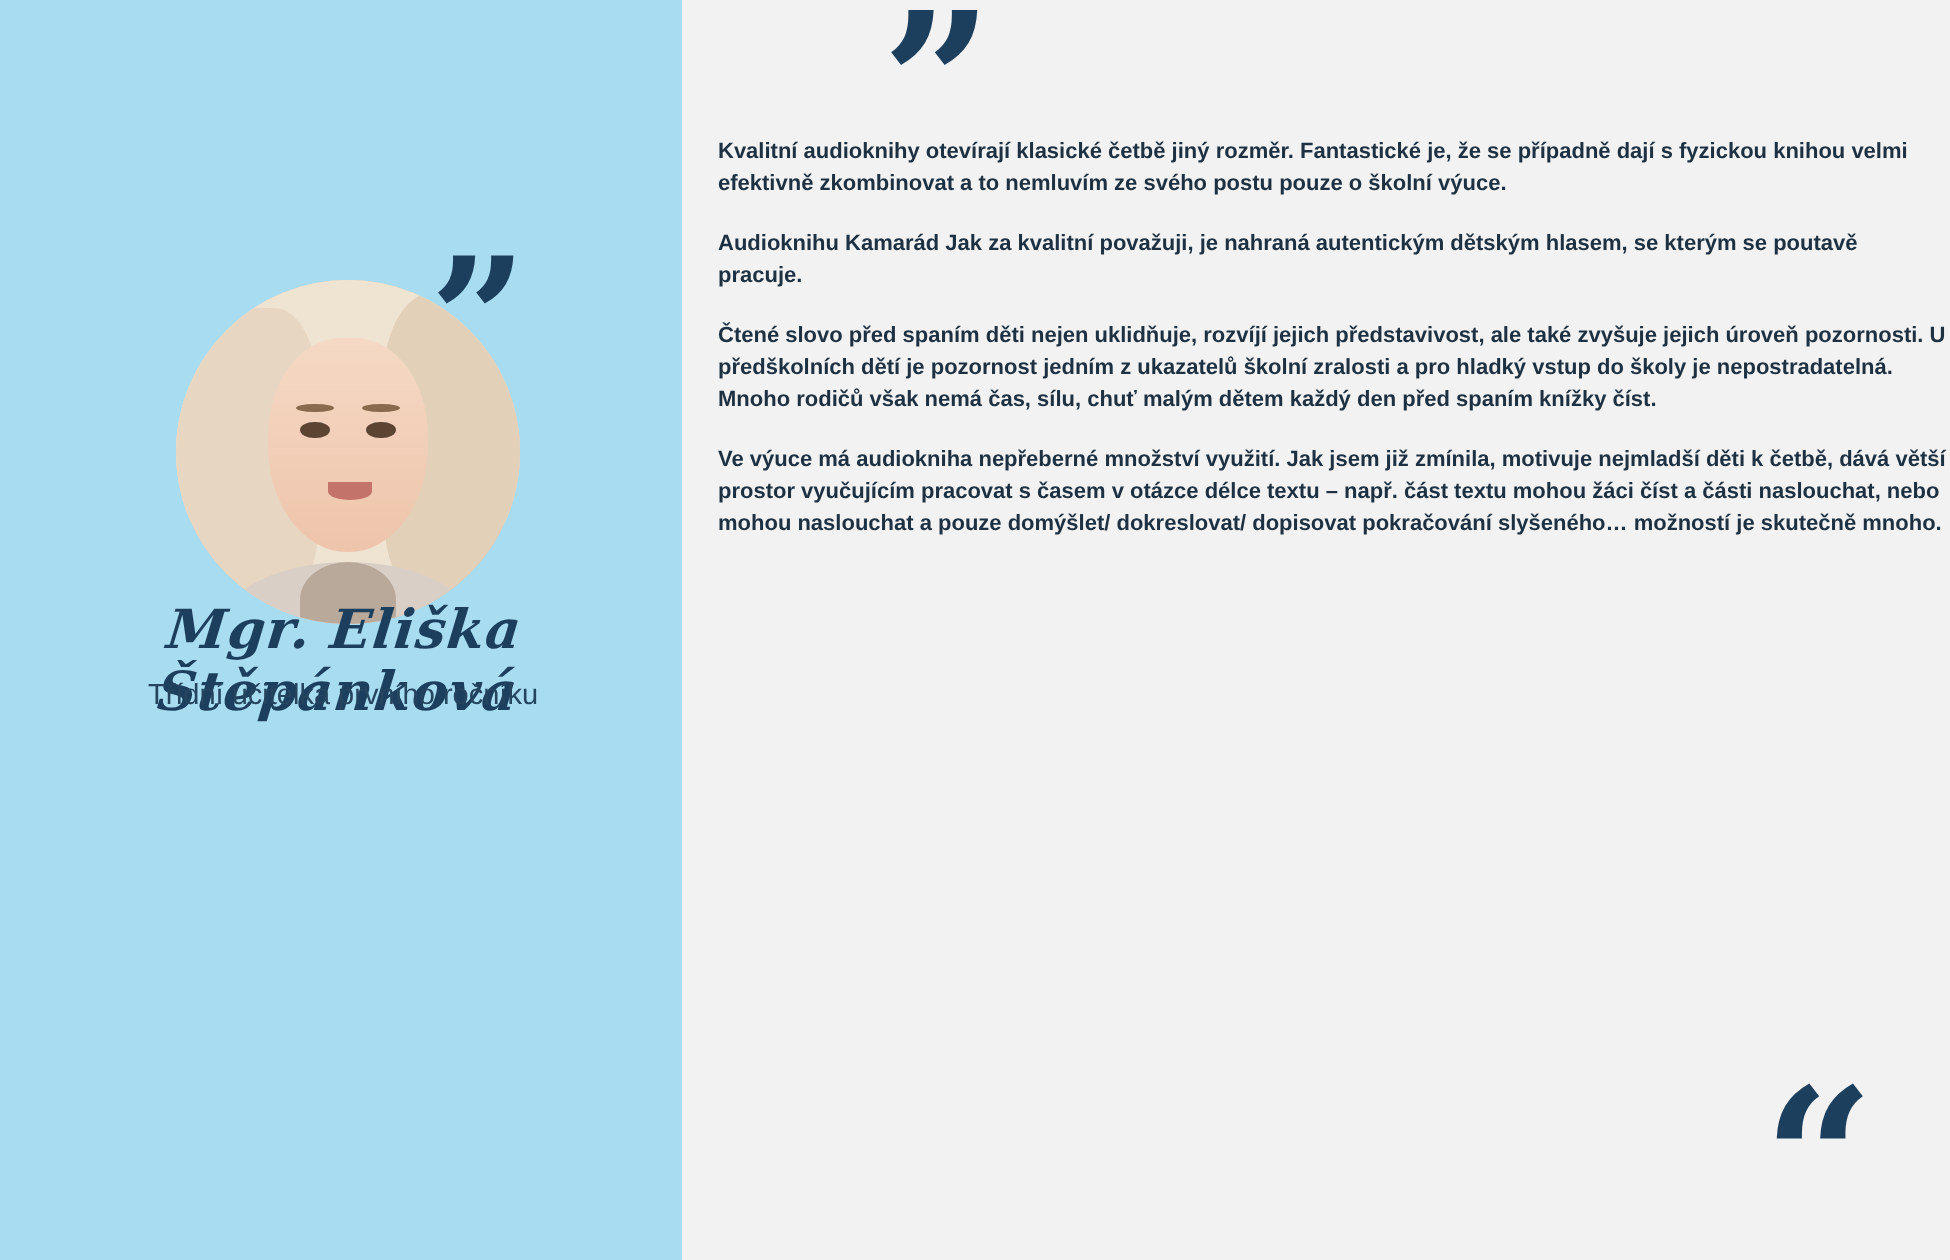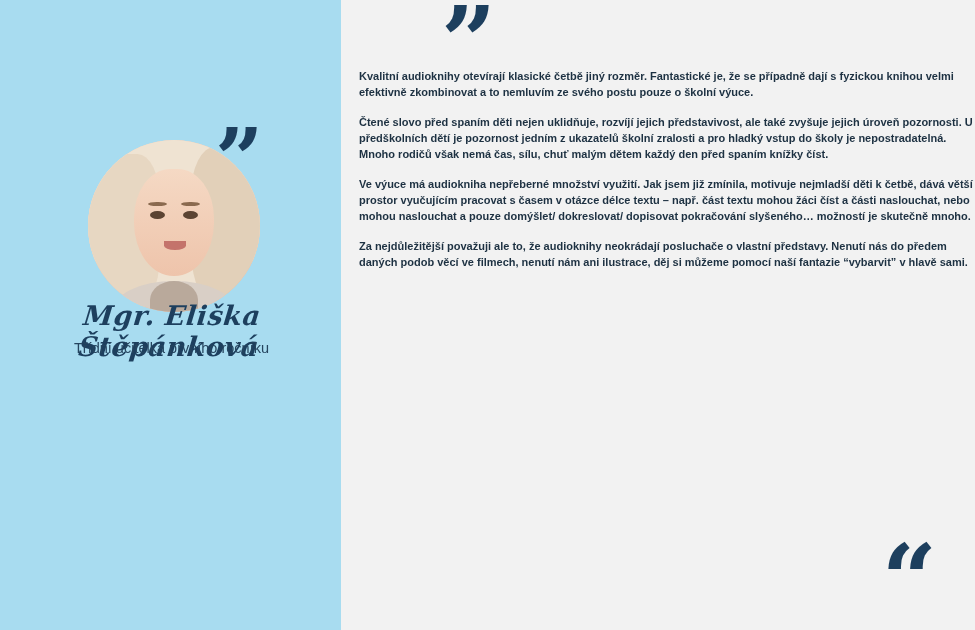--- a/index.html
+++ b/index.html
@@ -241,21 +241,21 @@
 
     <div class="author-role">Třídní učitelka prvního ročníku</div>
   </div>
 
   <div class="right-panel">
 
     <div class="quote-open">”</div>
 
     <div class="body-text">
         <p>Kvalitní audioknihy otevírají klasické četbě jiný rozměr. Fantastické je, že se případně dají s fyzickou knihou velmi efektivně zkombinovat a to nemluvím ze svého postu pouze o školní výuce.</p>
+        <p>Audioknihu Kamarád Jak za kvalitní považuji, je nahraná autentickým dětským hlasem, se kterým se poutavě pracuje.</p>
         <p>Čtené slovo před spaním děti nejen uklidňuje, rozvíjí jejich představivost, ale také zvyšuje jejich úroveň pozornosti. U předškolních dětí je pozornost jedním z ukazatelů školní zralosti a pro hladký vstup do školy je nepostradatelná. Mnoho rodičů však nemá čas, sílu, chuť malým dětem každý den před spaním knížky číst.</p>
         <p>Ve výuce má audiokniha nepřeberné množství využití. Jak jsem již zmínila, motivuje nejmladší děti k četbě, dává větší prostor vyučujícím pracovat s časem v otázce délce textu – např. část textu mohou žáci číst a části naslouchat, nebo mohou naslouchat a pouze domýšlet/ dokreslovat/ dopisovat pokračování slyšeného… možností je skutečně mnoho.</p>
-        <p>Za nejdůležitější považuji ale to, že audioknihy neokrádají posluchače o vlastní představy. Nenutí nás do předem daných podob věcí ve filmech, nenutí nám ani ilustrace, děj si můžeme pomocí naší fantazie “vybarvit” v hlavě sami.</p>
       </div>
 
     <div class="quote-close">“</div>
   </div>
 
 </div>
 
 </body></html>

